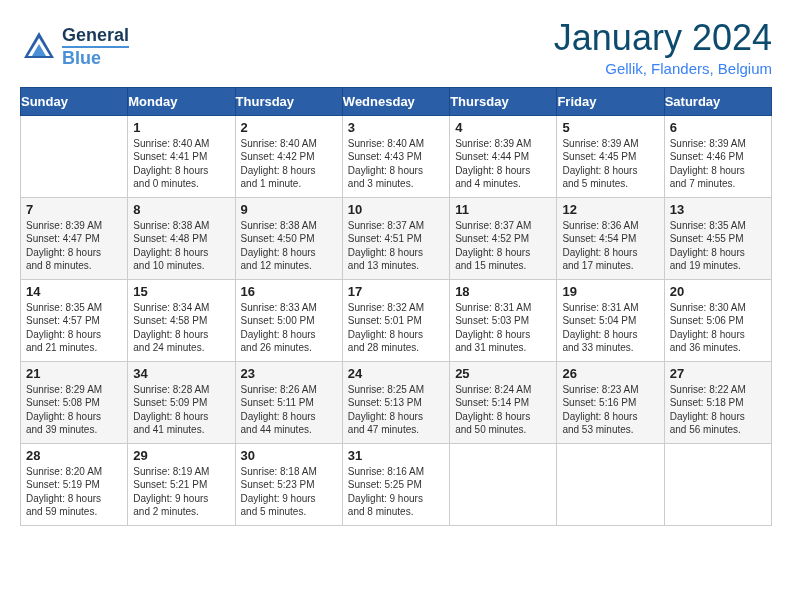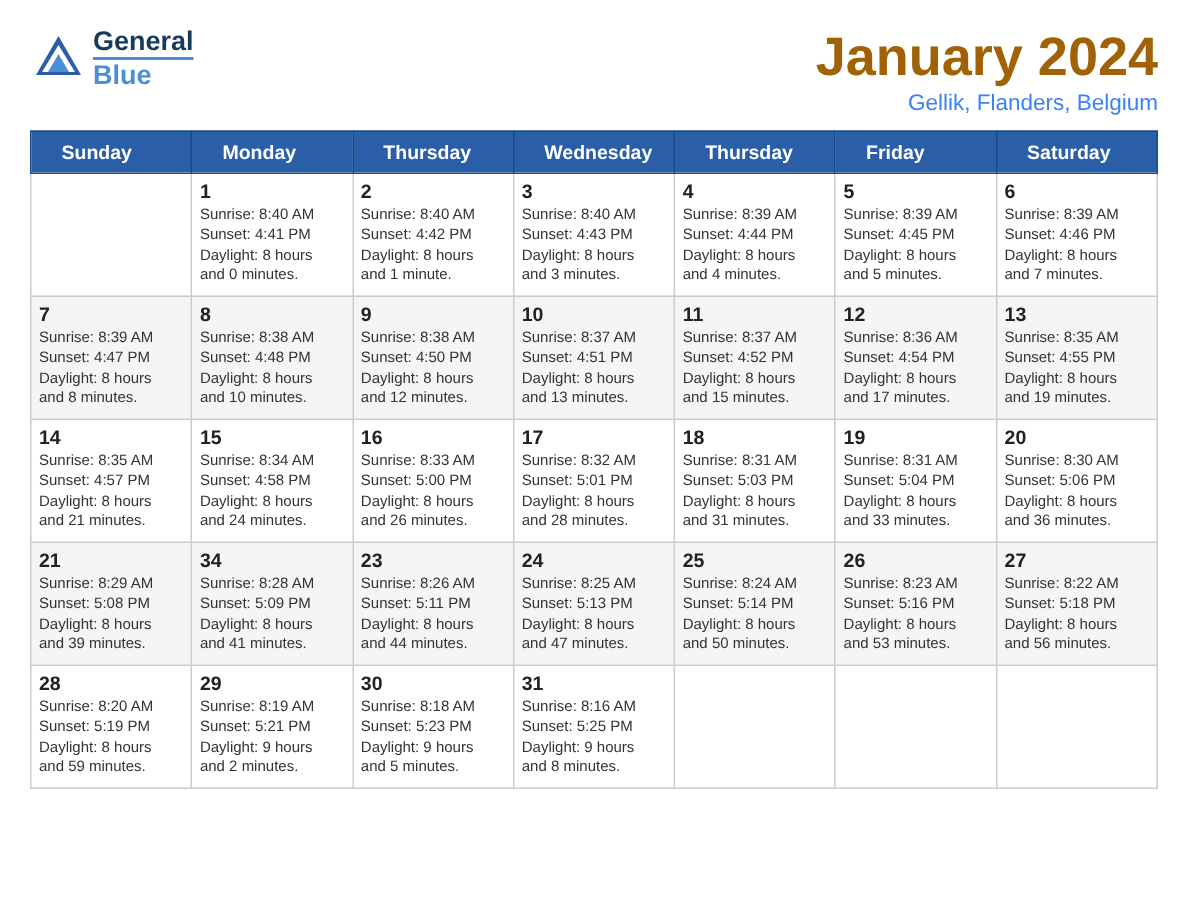--- a/index.html
+++ b/index.html
@@ -10,53 +10,53 @@
       height: 612px;
       overflow: hidden;
     }
     .page {
       width: 792px;
       padding: 18px 20px 12px 20px;
     }
     .header {
       display: flex;
       justify-content: space-between;
-      align-items: flex-start;
+      align-items: center;
       margin-bottom: 10px;
     }
     .logo {
       display: flex;
       flex-direction: column;
       align-items: flex-start;
     }
     .title-block {
       text-align: right;
     }
     .month-title {
       font-size: 36px;
-      font-weight: bold;
-      color: #a16207;
+      font-weight: normal;
+      color: #0c4a6e;
       line-height: 1.1;
     }
     .location {
       font-size: 15px;
       color: #3b82f6;
       margin-top: 2px;
     }
     table {
       width: 100%;
       border-collapse: collapse;
       table-layout: fixed;
     }
     thead tr th {
       background: #2a5fa8;
       color: #fff;
       font-size: 13px;
       font-weight: bold;
-      padding: 6px 20px;
+      padding: 6px 0;
       text-align: left;
       border: 1px solid #1a4a8a;
     }
     tbody tr td {
       border: 1px solid #ccc;
       vertical-align: top;
       padding: 4px 5px;
       font-size: 10.5px;
       color: #222;
       height: 82px;

